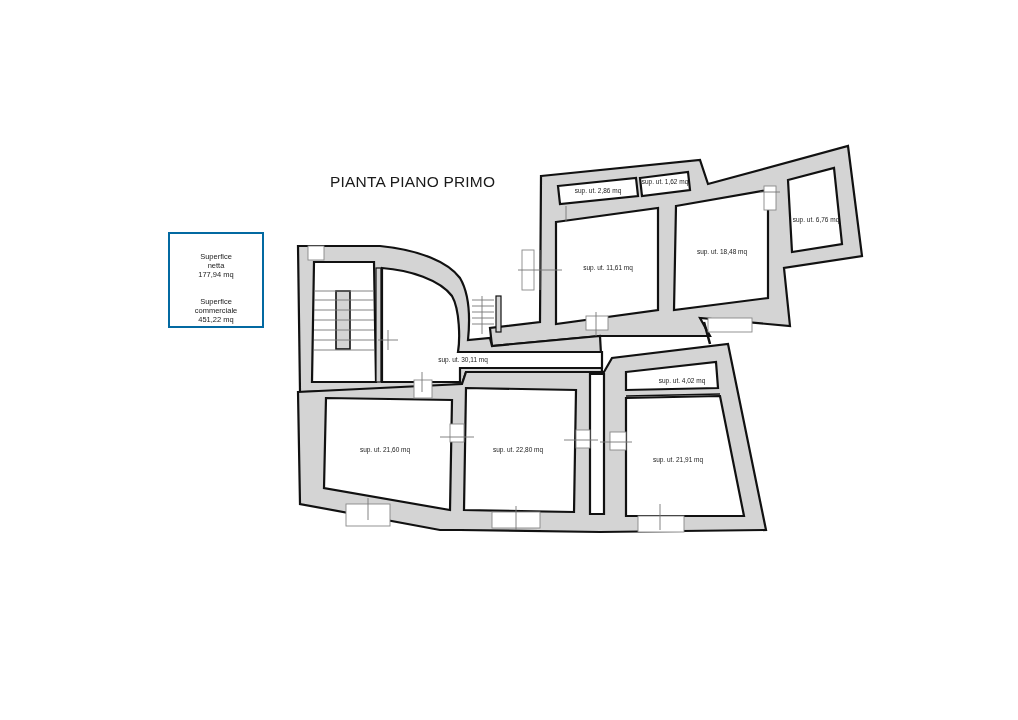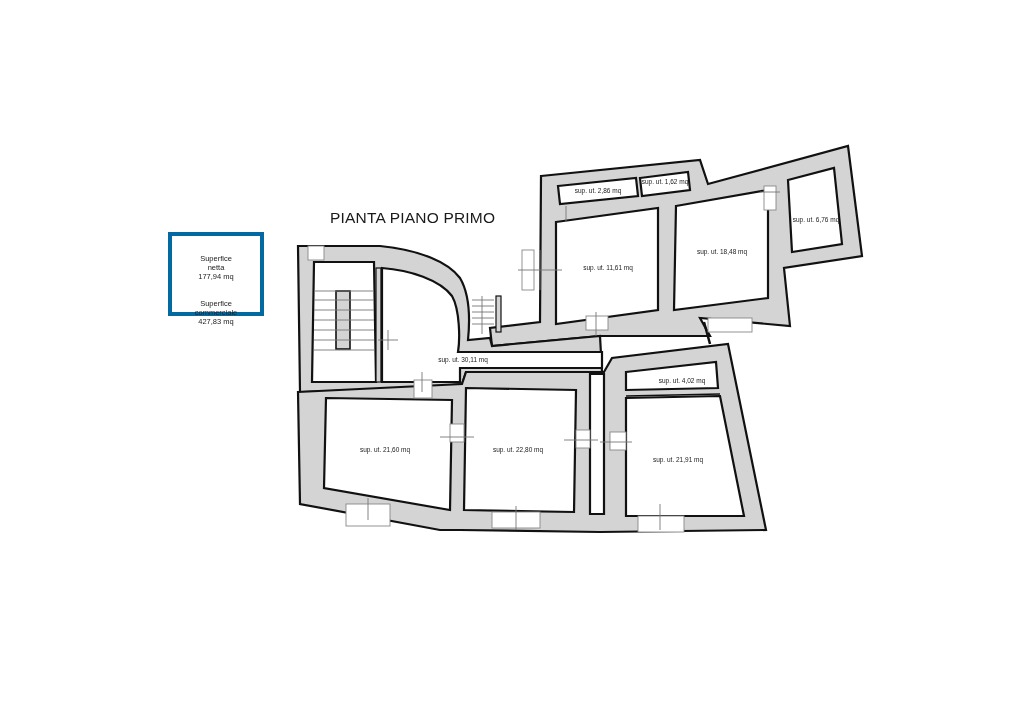--- a/index.html
+++ b/index.html
@@ -3,41 +3,41 @@
   <meta charset="utf-8">
   <style>
     html, body { margin: 0; padding: 0; background: #ffffff; }
     body { width: 1018px; height: 720px; position: relative; overflow: hidden; font-family: "Liberation Sans", sans-serif; }
     svg { position: absolute; left: 0; top: 0; }
     .wall { fill: #d4d4d4; stroke: #111; stroke-width: 2.2; stroke-linejoin: miter; }
     .room { fill: #ffffff; stroke: #111; stroke-width: 2.2; }
     .thin { fill: none; stroke: #777; stroke-width: 0.9; }
     .open { fill: #ffffff; stroke: #888; stroke-width: 0.9; }
     .lbl { font-family: "Liberation Sans", sans-serif; font-size: 6.5px; fill: #222; text-anchor: middle; }
-    .title { position: absolute; left: 330px; top: 173px; font-size: 15.5px; color: #1a1a1a; letter-spacing: 0.2px; font-family: "Liberation Sans", sans-serif; margin-top: 36px; }
-    .legend { position: absolute; left: 168px; top: 232px; width: 96px; height: 84px; border: 4px solid #0369a1; box-sizing: border-box; background: #fff; }
+    .title { position: absolute; left: 330px; top: 173px; font-size: 15.5px; color: #1a1a1a; letter-spacing: 0.2px; font-family: "Liberation Sans", sans-serif; }
+    .legend { position: absolute; left: 168px; top: 232px; width: 96px; height: 96px; border: 2px solid #0369a1; box-sizing: border-box; background: #fff; }
     .legend .blk { text-align: center; font-size: 7.5px; line-height: 9px; color: #222; }
     .legend .b1 { margin-top: 18px; }
     .legend .b2 { margin-top: 18px; }
   </style>
 </head>
 <body>
 
 <div class="title">PIANTA PIANO PRIMO</div>
 
 <div class="legend">
   <div class="blk b1">
     <div>Superfice</div>
     <div>netta</div>
     <div>177,94 mq</div>
   </div>
   <div class="blk b2">
     <div>Superfice</div>
     <div>commerciale</div>
-    <div>427,83 mq</div>
+    <div>451,22 mq</div>
   </div>
 </div>
 
 <svg width="1018" height="720" viewBox="0 0 1018 720">
 
   <path class="wall" d="M541,176 L700,160 L708,184 L848,146 L862,256 L784,268 L790,326 L700,318 L710,336 L600,336 L492,346 L490,328 L540,322 Z"></path>
 
   <path class="wall" d="M298,246 L380,246 C420,250 448,262 460,278 C470,295 470,320 468,340 L490,338 L492,346 L600,336 L602,372 L466,372 L462,384 L420,388 L300,392 Z"></path>
 
   <path class="wall" d="M298,392 L462,384 L466,372 L602,372 L604,372 L612,358 L728,344 L766,530 L600,532 L460,530 L440,530 L300,504 Z"></path>

